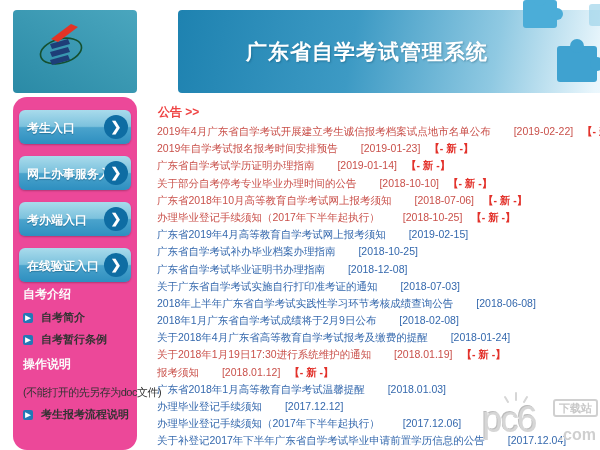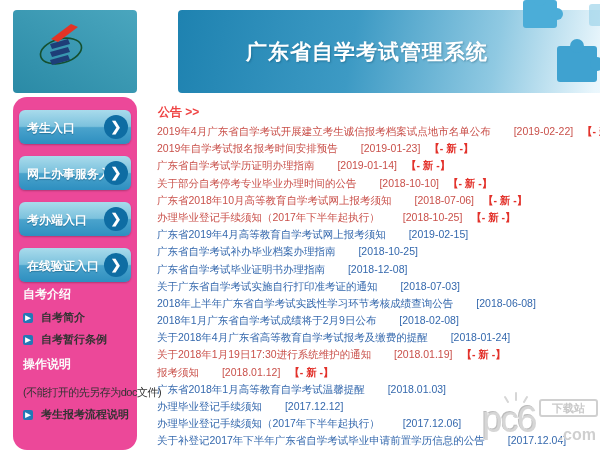--- a/index.html
+++ b/index.html
@@ -60,21 +60,21 @@
   .ann-new { margin-left:6px; color:#e2312a; font-weight:bold; }
   
   .watermark { position:absolute; left:482px; top:396px; width:116px; height:48px; }
   .wm-brand {
     position:absolute; left:0; top:4px; font-size:37px; font-weight:normal; color:#d6d6d6;
     letter-spacing:-2px; line-height:40px;
     text-shadow:1px 1px 0 #ffffff, -1px -1px 0 #bcbcbc;
   }
   .wm-badge {
     position:absolute; right:0; top:3px; border:2px solid #d0d0d0; border-radius:3px;
-    color:#c9c9c9; font-size:11px; font-weight:bold; padding:0px 11px; line-height:14px;
+    color:#c9c9c9; font-size:11px; font-weight:bold; padding:0px 4px; line-height:14px;
   }
   .wm-com { position:absolute; right:2px; bottom:0px; color:#cfcfcf; font-size:16px; font-weight:bold;
     text-shadow:1px 1px 0 #ffffff; }
   .wm-rays { position:absolute; left:22px; top:-4px; }
 </style>
 </head>
 <body>
 
 <div class="stage">
 

